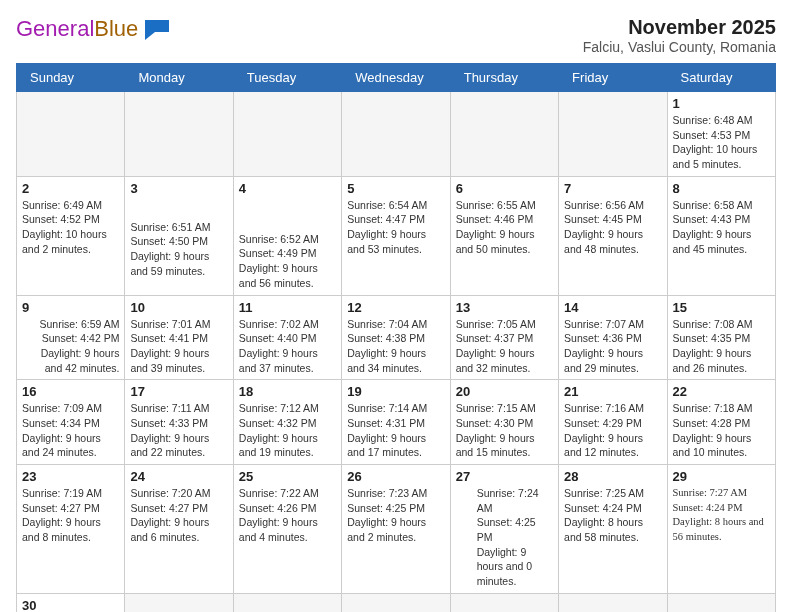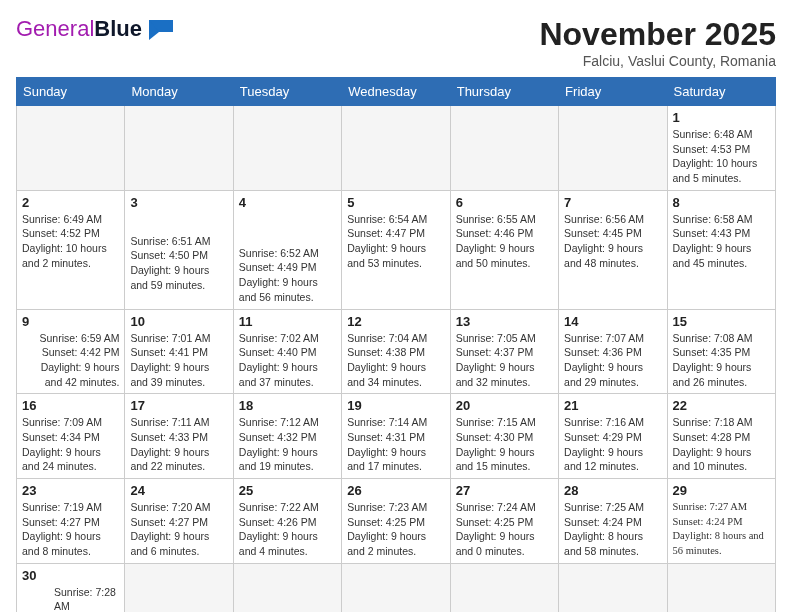--- a/index.html
+++ b/index.html
@@ -24,50 +24,50 @@
     .logo-text {
       display: flex;
       align-items: center;
       font-size: 22px;
       font-weight: normal;
     }
     .logo-general {
       color: #a21caf;
     }
     .logo-blue {
-      color: #0f172a;
-      font-weight: bold;
+      color: #a16207;
+      font-weight: normal;
     }
     .logo-icon {
       width: 28px;
       height: 22px;
       margin-left: 3px;
     }
     .title-area {
       text-align: right;
     }
     .month-title {
-      font-size: 32px;
+      font-size: 20px;
       font-weight: bold;
       color: #222;
     }
     .subtitle {
       font-size: 14px;
       color: #555;
     }
     .calendar {
       width: 100%;
       border-collapse: collapse;
       font-size: 11px;
     }
     .calendar th {
       background-color: #2e6db4;
       color: #fff;
       text-align: left;
-      padding: 6px 6px;
+      padding: 6px 13px;
       font-size: 13px;
       font-weight: normal;
       border: 1px solid #2e6db4;
     }
     .calendar td {
       border: 1px solid #ccc;
       vertical-align: top;
       padding: 4px 5px;
       width: calc(100%/7);
       min-height: 70px;
@@ -292,21 +292,21 @@
 Daylight: 9 hours and 4 minutes.</div>
         </td>
         <td>
           <span class="day-number">26</span>
           <div class="day-info" style="white-space: pre-line;">Sunrise: 7:23 AM
 Sunset: 4:25 PM
 Daylight: 9 hours and 2 minutes.</div>
         </td>
         <td>
           <span class="day-number">27</span>
-          <div class="day-info" style="white-space: pre-line;">Sunrise: 7:24 AM
+          <div class="day-info" style="white-space: pre-line; margin-left: 21px;">Sunrise: 7:24 AM
 Sunset: 4:25 PM
 Daylight: 9 hours and 0 minutes.</div>
         </td>
         <td>
           <span class="day-number">28</span>
           <div class="day-info" style="white-space: pre-line;">Sunrise: 7:25 AM
 Sunset: 4:24 PM
 Daylight: 8 hours and 58 minutes.</div>
         </td>
         <td>

